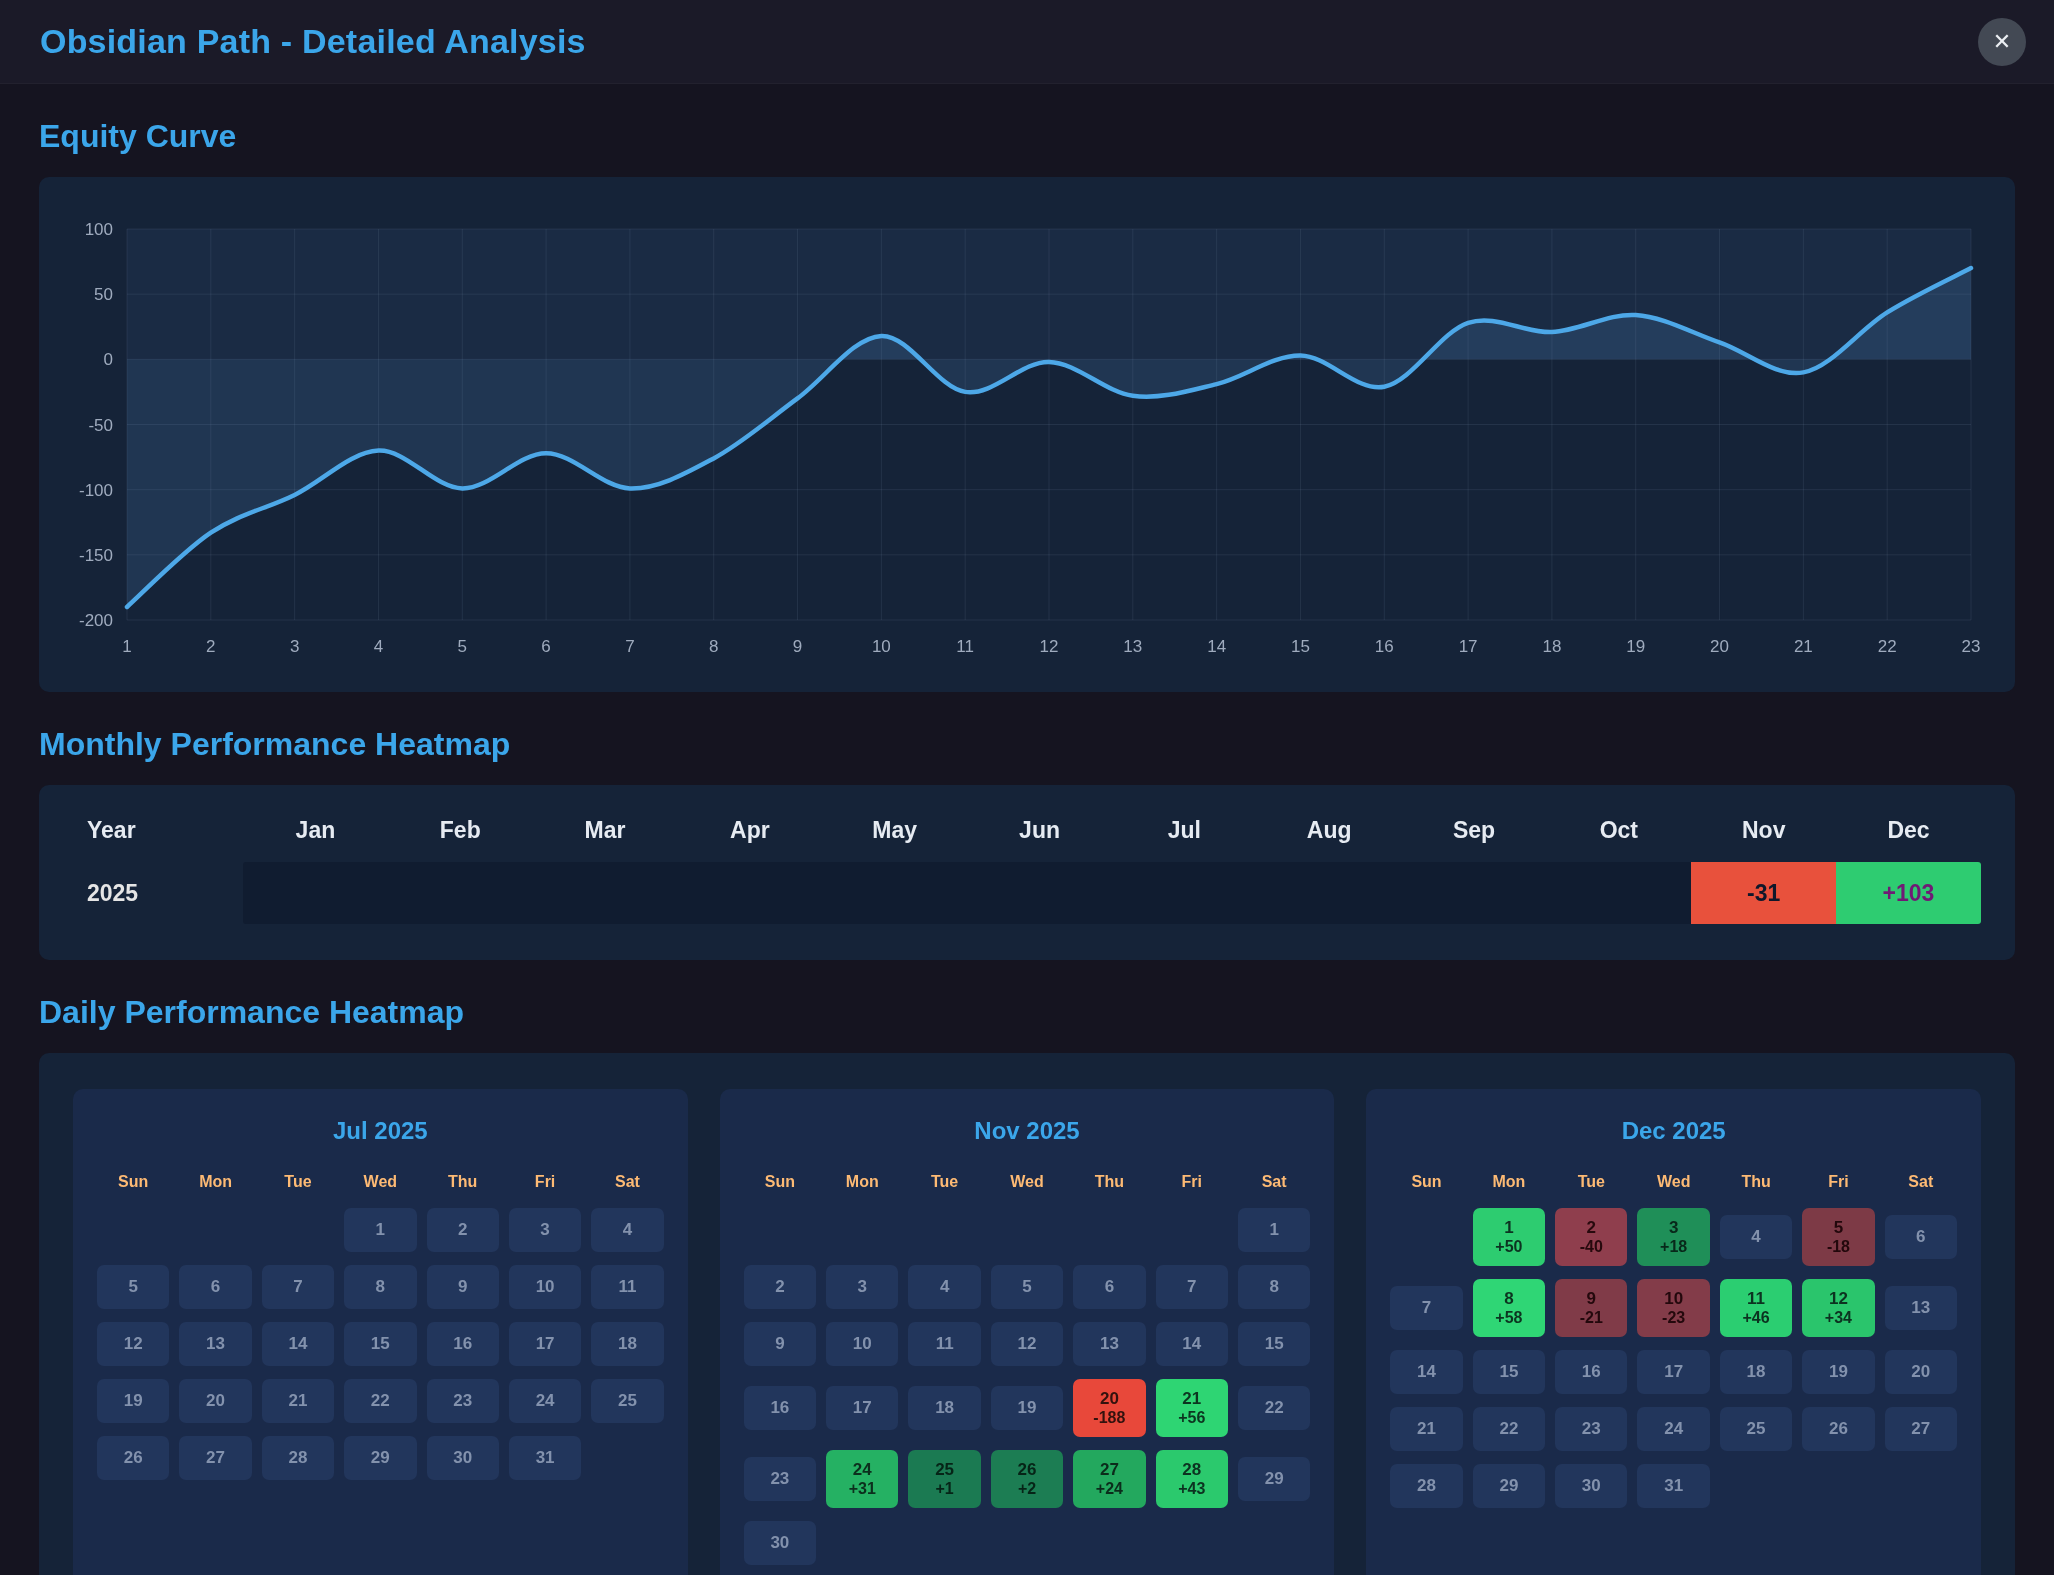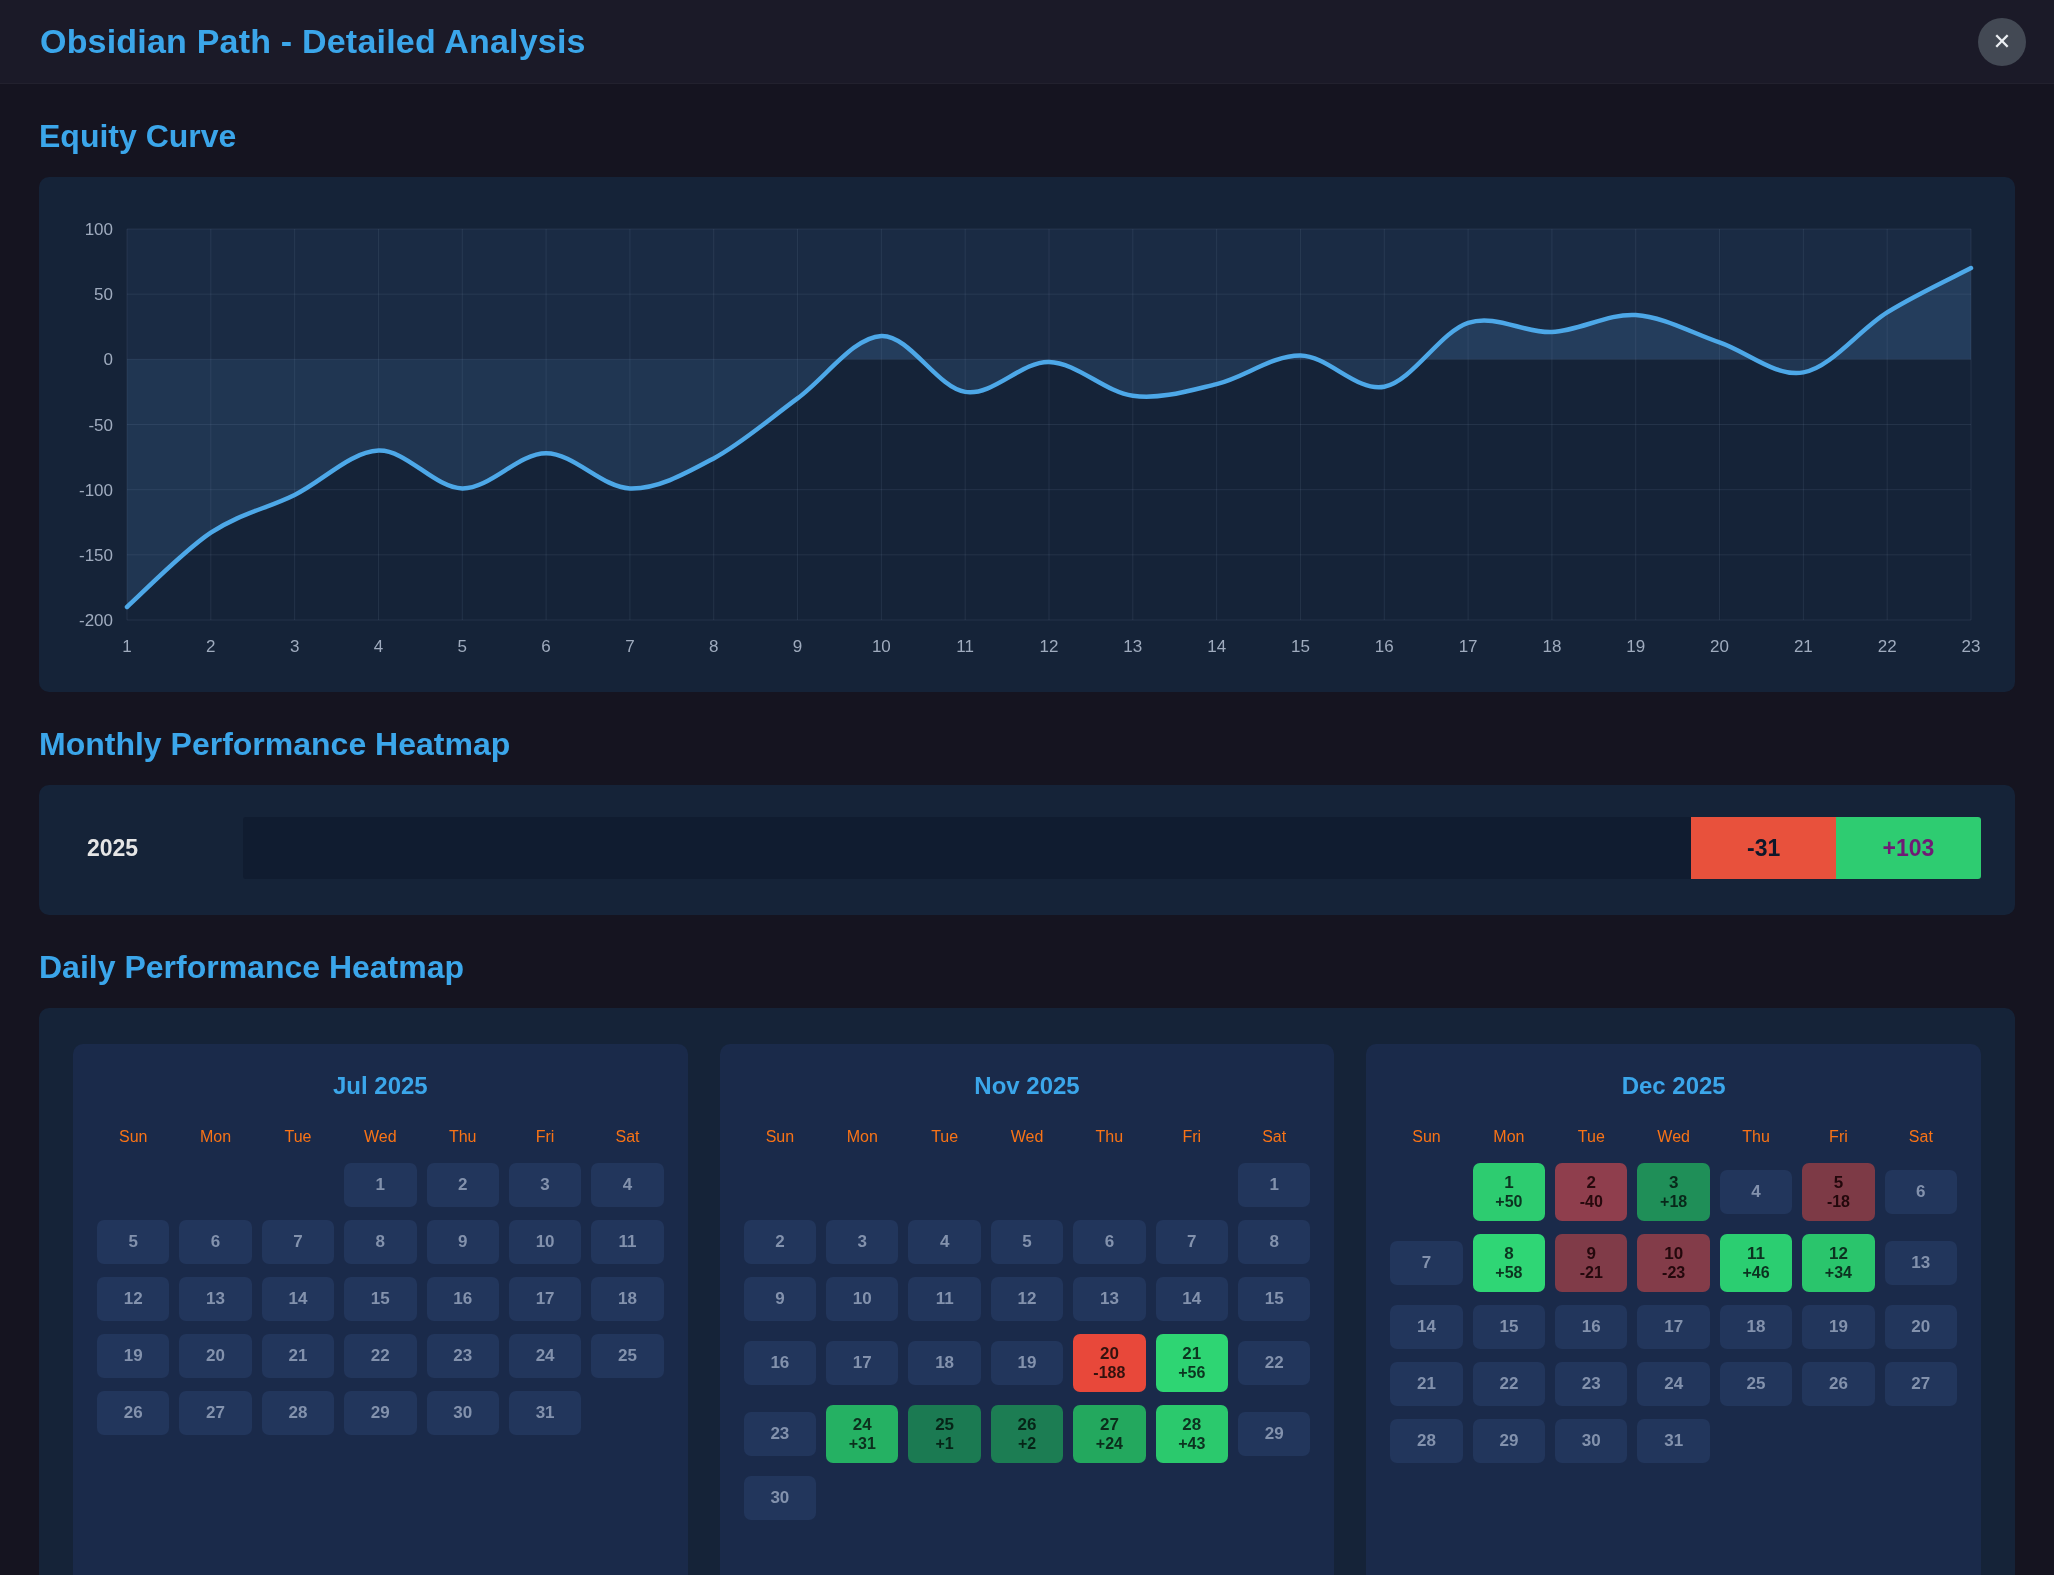--- a/index.html
+++ b/index.html
@@ -42,21 +42,21 @@
   .m-row { display:flex; align-items:center; }
   .m-year-val { width:170px; padding-left:14px; font-size:23px; font-weight:700; color:#e5e5e5; }
   .m-strip { flex:1; display:flex; background:#101c30; height:62px; border-radius:3px; overflow:hidden; }
   .m-cell { flex:1; display:flex; align-items:center; justify-content:center; font-size:23px; font-weight:700; }
 
   
   .daily-panel { padding:36px 34px; display:flex; gap:32px; align-items:flex-start; height:660px; }
   .cal-card { flex:1; background:#1a2a4a; border-radius:10px; padding:28px 24px; min-height:590px; }
   .cal-title { text-align:center; color:#3ba6ea; font-size:24px; font-weight:700; margin-bottom:28px; }
   .cal-grid { display:grid; grid-template-columns:repeat(7,1fr); gap:13px 10px; align-items:center; }
-  .cal-dow { text-align:center; font-size:16px; font-weight:400; color:#f97316; padding-bottom:4px; }
+  .cal-dow { text-align:center; font-size:16px; font-weight:700; color:#fdba74; padding-bottom:4px; }
   .cal-cell {
     height:44px; border-radius:7px; background:#22365c; color:#8392ad;
     display:flex; flex-direction:column; align-items:center; justify-content:center;
     font-size:17px; font-weight:700;
   }
   .cal-cell.empty { background:transparent; }
   .cal-cell.valued { height:58px; }
   .cal-day { line-height:1.1; }
   .cal-val { font-size:16px; font-weight:700; margin-top:2px; line-height:1; }
 </style>
@@ -141,20 +141,35 @@
             <text x="74" y="449" text-anchor="end" fill="#9fabbe" font-size="17" font-family="Liberation Sans, sans-serif">-200</text>
             <path d="M 88 429.9666666666667 C 102.0 417.6 143.9 374.4 171.8 355.7 C 199.8 337.0 227.7 331.6 255.6 317.9 C 283.6 304.2 311.5 274.7 339.5 273.6 C 367.4 272.5 395.3 310.9 423.3 311.4 C 451.2 311.8 479.2 276.2 507.1 276.2 C 535.0 276.2 563.0 310.5 590.9 311.4 C 618.8 312.2 646.8 296.4 674.7 281.4 C 702.7 266.4 730.6 241.9 758.5 221.4 C 786.5 201.0 814.4 160.0 842.4 158.9 C 870.3 157.8 898.2 210.6 926.2 214.9 C 954.1 219.3 982.1 184.3 1010.0 184.9 C 1037.9 185.6 1065.9 215.1 1093.8 218.8 C 1121.8 222.5 1149.7 213.8 1177.6 207.1 C 1205.6 200.4 1233.5 178.0 1261.5 178.4 C 1289.4 178.9 1317.3 215.1 1345.3 209.7 C 1373.2 204.3 1401.2 155.0 1429.1 145.8 C 1457.0 136.7 1485.0 156.3 1512.9 155.0 C 1540.8 153.7 1568.8 136.3 1596.7 138.0 C 1624.7 139.8 1652.6 155.8 1680.5 165.4 C 1708.5 174.9 1736.4 200.4 1764.4 195.4 C 1792.3 190.4 1820.2 152.8 1848.2 135.4 C 1876.1 118.0 1918.0 98.5 1932.0 91.1 L 1932 182.33333333333331 L 88 182.33333333333331 Z" fill="rgba(96,156,220,0.16)" stroke="none"></path>
             <path d="M 88 429.9666666666667 C 102.0 417.6 143.9 374.4 171.8 355.7 C 199.8 337.0 227.7 331.6 255.6 317.9 C 283.6 304.2 311.5 274.7 339.5 273.6 C 367.4 272.5 395.3 310.9 423.3 311.4 C 451.2 311.8 479.2 276.2 507.1 276.2 C 535.0 276.2 563.0 310.5 590.9 311.4 C 618.8 312.2 646.8 296.4 674.7 281.4 C 702.7 266.4 730.6 241.9 758.5 221.4 C 786.5 201.0 814.4 160.0 842.4 158.9 C 870.3 157.8 898.2 210.6 926.2 214.9 C 954.1 219.3 982.1 184.3 1010.0 184.9 C 1037.9 185.6 1065.9 215.1 1093.8 218.8 C 1121.8 222.5 1149.7 213.8 1177.6 207.1 C 1205.6 200.4 1233.5 178.0 1261.5 178.4 C 1289.4 178.9 1317.3 215.1 1345.3 209.7 C 1373.2 204.3 1401.2 155.0 1429.1 145.8 C 1457.0 136.7 1485.0 156.3 1512.9 155.0 C 1540.8 153.7 1568.8 136.3 1596.7 138.0 C 1624.7 139.8 1652.6 155.8 1680.5 165.4 C 1708.5 174.9 1736.4 200.4 1764.4 195.4 C 1792.3 190.4 1820.2 152.8 1848.2 135.4 C 1876.1 118.0 1918.0 98.5 1932.0 91.1" fill="none" stroke="#4da8e8" stroke-width="4.5" stroke-linecap="round" stroke-linejoin="round"></path>
           </svg>
       </div>
     </section>
 
     <section>
       <h2 class="section">Monthly Performance Heatmap</h2>
       <div class="panel monthly-panel">
+        <div class="m-header" id="m-header">
+            <div class="m-year-col">Year</div>
+            <div class="m-col">Jan</div>
+            <div class="m-col">Feb</div>
+            <div class="m-col">Mar</div>
+            <div class="m-col">Apr</div>
+            <div class="m-col">May</div>
+            <div class="m-col">Jun</div>
+            <div class="m-col">Jul</div>
+            <div class="m-col">Aug</div>
+            <div class="m-col">Sep</div>
+            <div class="m-col">Oct</div>
+            <div class="m-col">Nov</div>
+            <div class="m-col">Dec</div>
+          </div>
         <div id="m-rows">
             <div class="m-row">
        <div class="m-year-val">2025</div>
        <div class="m-strip">
                 <div class="m-cell"></div>
                 <div class="m-cell"></div>
                 <div class="m-cell"></div>
                 <div class="m-cell"></div>
                 <div class="m-cell"></div>
                 <div class="m-cell"></div>

